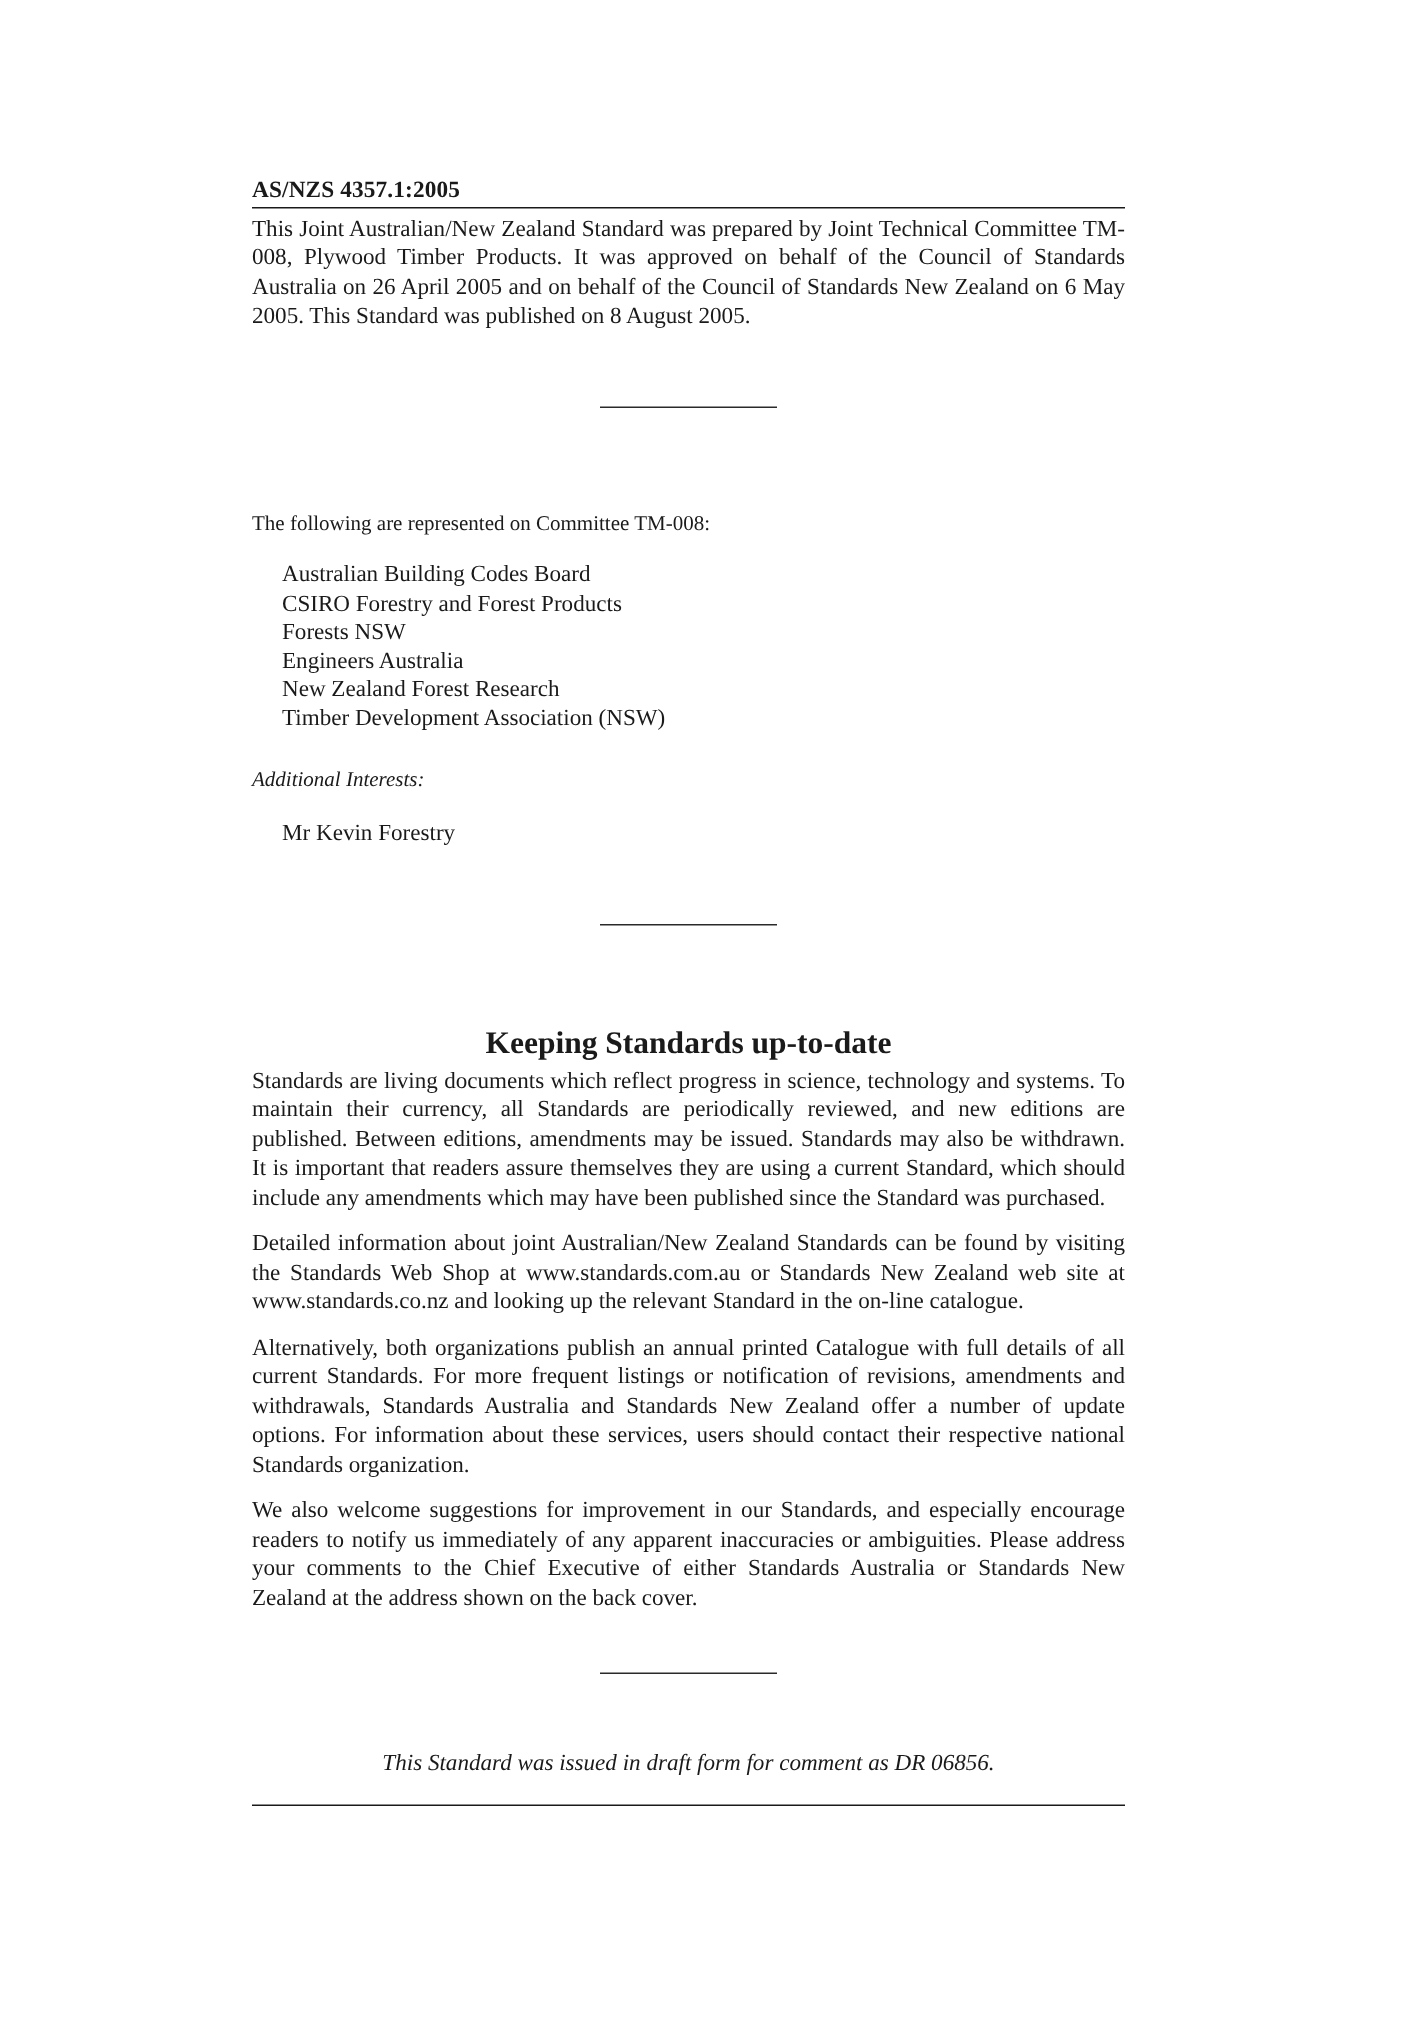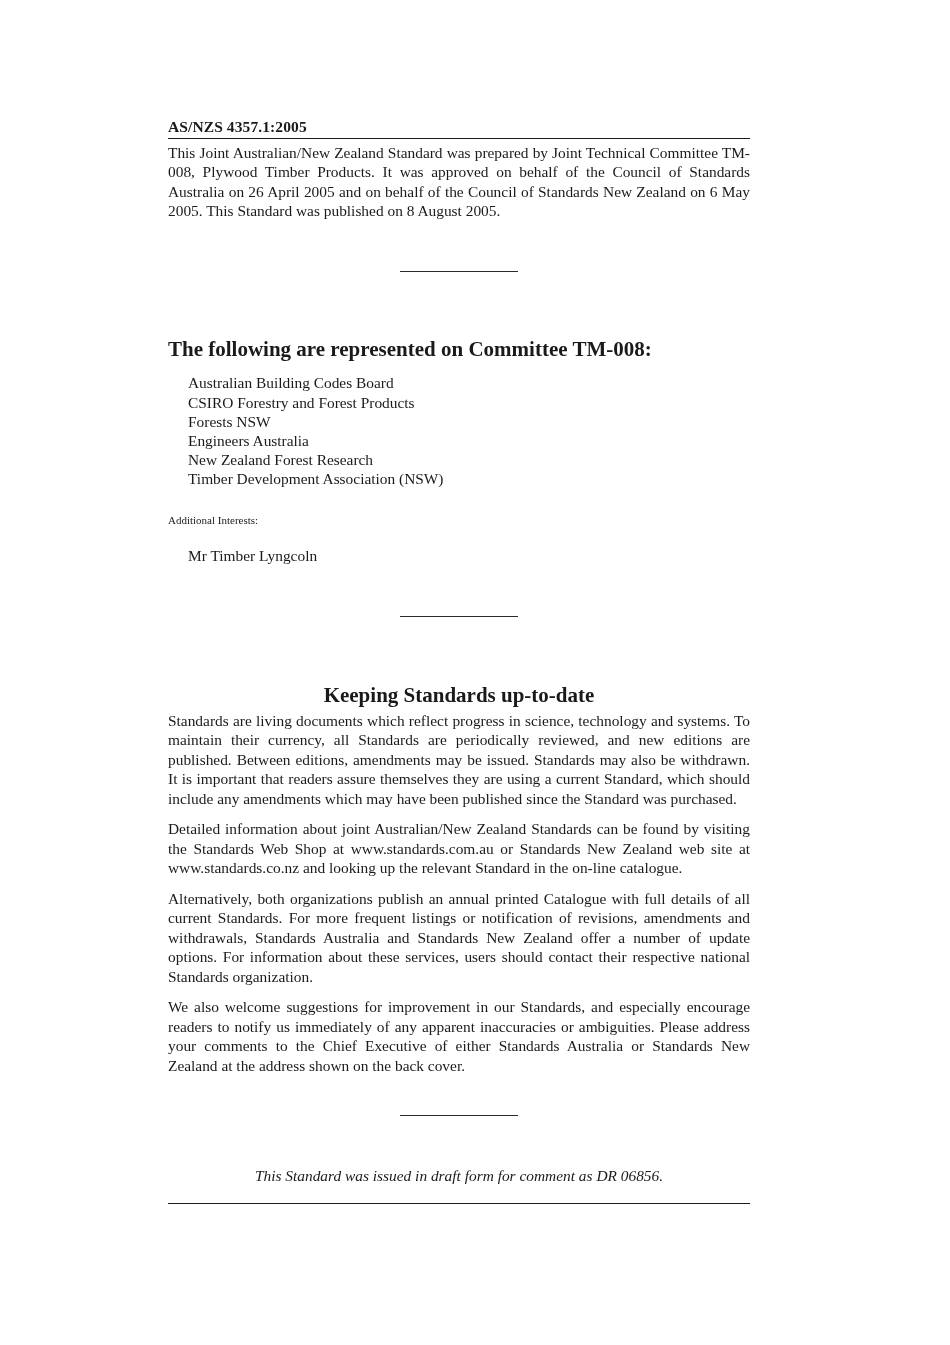--- a/index.html
+++ b/index.html
@@ -53,40 +53,40 @@
   .short-rule {
     width: 118px;
     border-top: 1.1px solid #2a2a2a;
     margin: 0 auto;
     height: 0;
   }
   .spacer-a { height: 50px; }
   .spacer-b { height: 68px; }
   .spacer-c { height: 20px; }
   .lead-line {
-    font-size: 21px;
+    font-size: 14px;
     line-height: 19.5px;
     margin: 0;
-    font-weight: bold;
   }
   ul.committee {
     list-style: none;
     margin: 14px 0 0 0;
     padding: 0 0 0 20px;
   }
   ul.committee li {
     font-size: 15.4px;
     line-height: 19.2px;
     margin: 0;
     padding: 0;
   }
   .addl-head {
-    font-size: 11px;
+    font-size: 14px;
     line-height: 19.5px;
     margin: 22px 0 0 0;
+    font-style: italic;
   }
   .addl-item {
     font-size: 15.4px;
     line-height: 19.5px;
     margin: 16px 0 0 20px;
   }
   .section-title {
     text-align: center;
     font-weight: bold;
     font-size: 21px;
@@ -135,21 +135,21 @@
     <ul class="committee">
       <li>Australian Building Codes Board</li>
       <li>CSIRO Forestry and Forest Products</li>
       <li>Forests NSW</li>
       <li>Engineers Australia</li>
       <li>New Zealand Forest Research</li>
       <li>Timber Development Association (NSW)</li>
     </ul>
 
     <p class="addl-head">Additional Interests:</p>
-    <p class="addl-item">Mr Timber Lyngcoln</p>
+    <p class="addl-item">Mr Kevin Forestry</p>
 
     <div class="spacer-a"></div>
     <div class="short-rule"></div>
     <div class="spacer-b"></div>
 
     <div class="section-title">Keeping Standards up-to-date</div>
 
     <div class="para-block">
       <p>Standards are living documents which reflect progress in science, technology and systems. To maintain their currency, all Standards are periodically reviewed, and new editions are published. Between editions, amendments may be issued. Standards may also be withdrawn. It is important that readers assure themselves they are using a current Standard, which should include any amendments which may have been published since the Standard was purchased.</p>
       <p>Detailed information about joint Australian/New Zealand Standards can be found by visiting the Standards Web Shop at www.standards.com.au or Standards New Zealand web site at www.standards.co.nz and looking up the relevant Standard in the on-line catalogue.</p>

